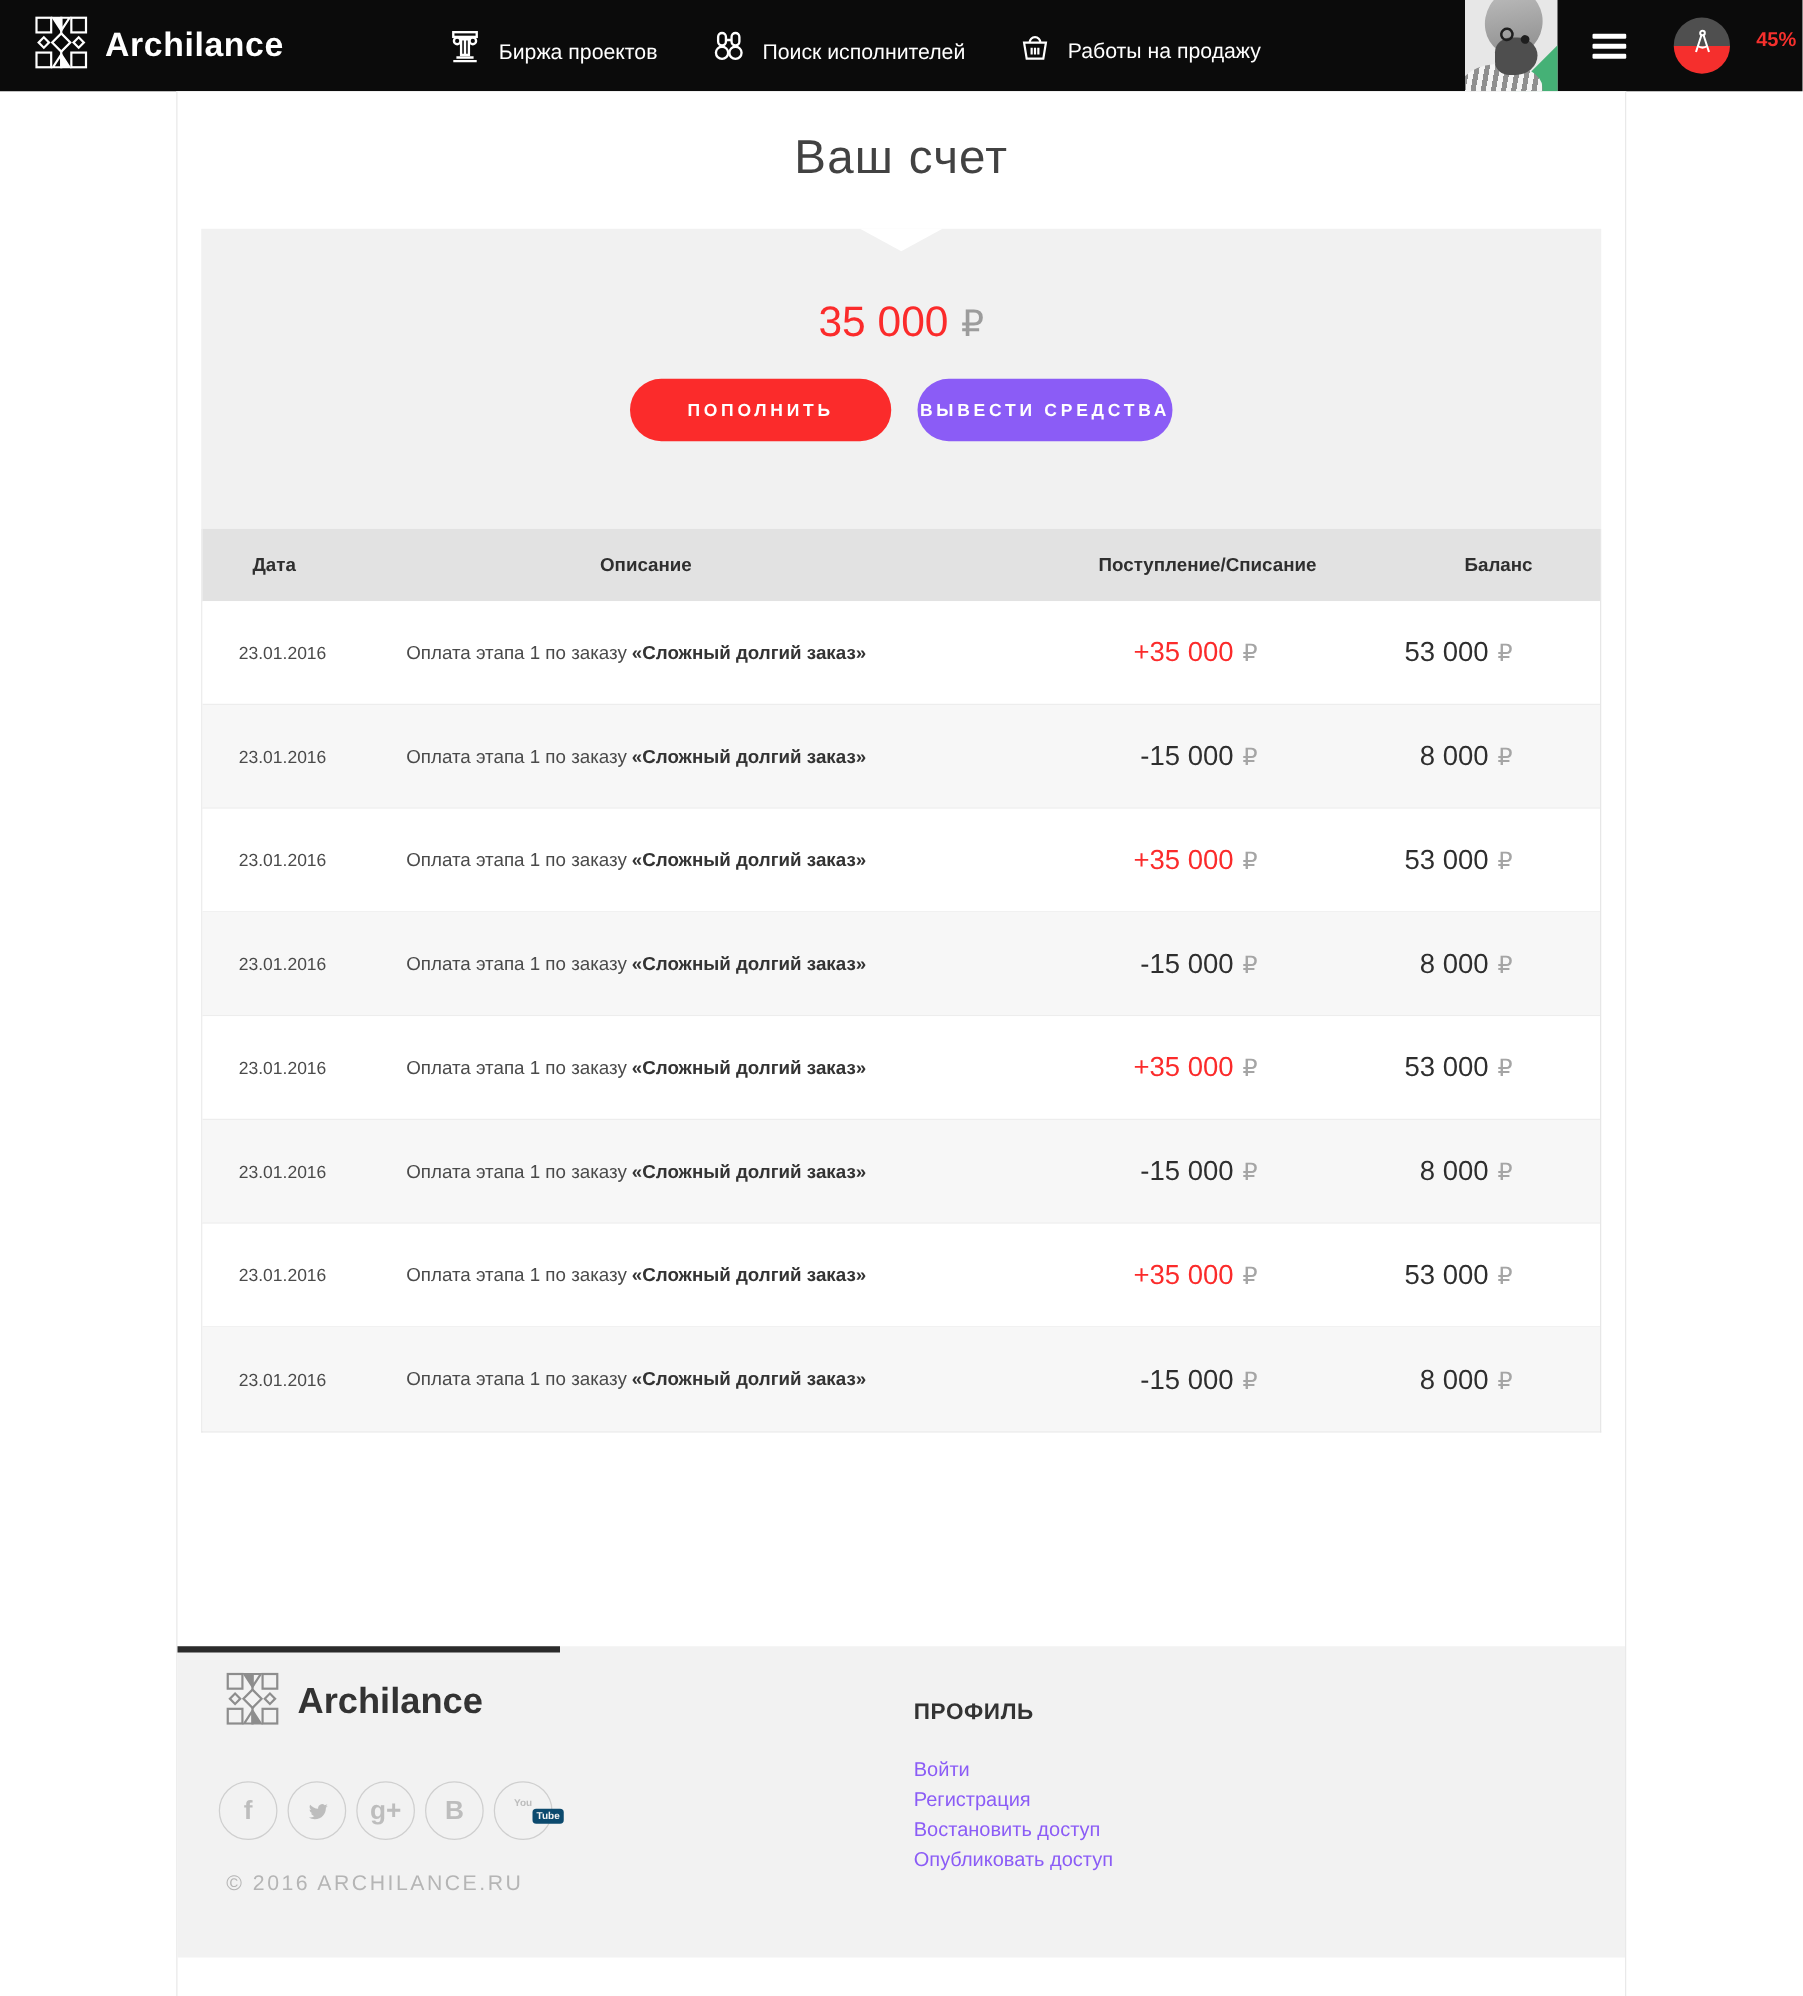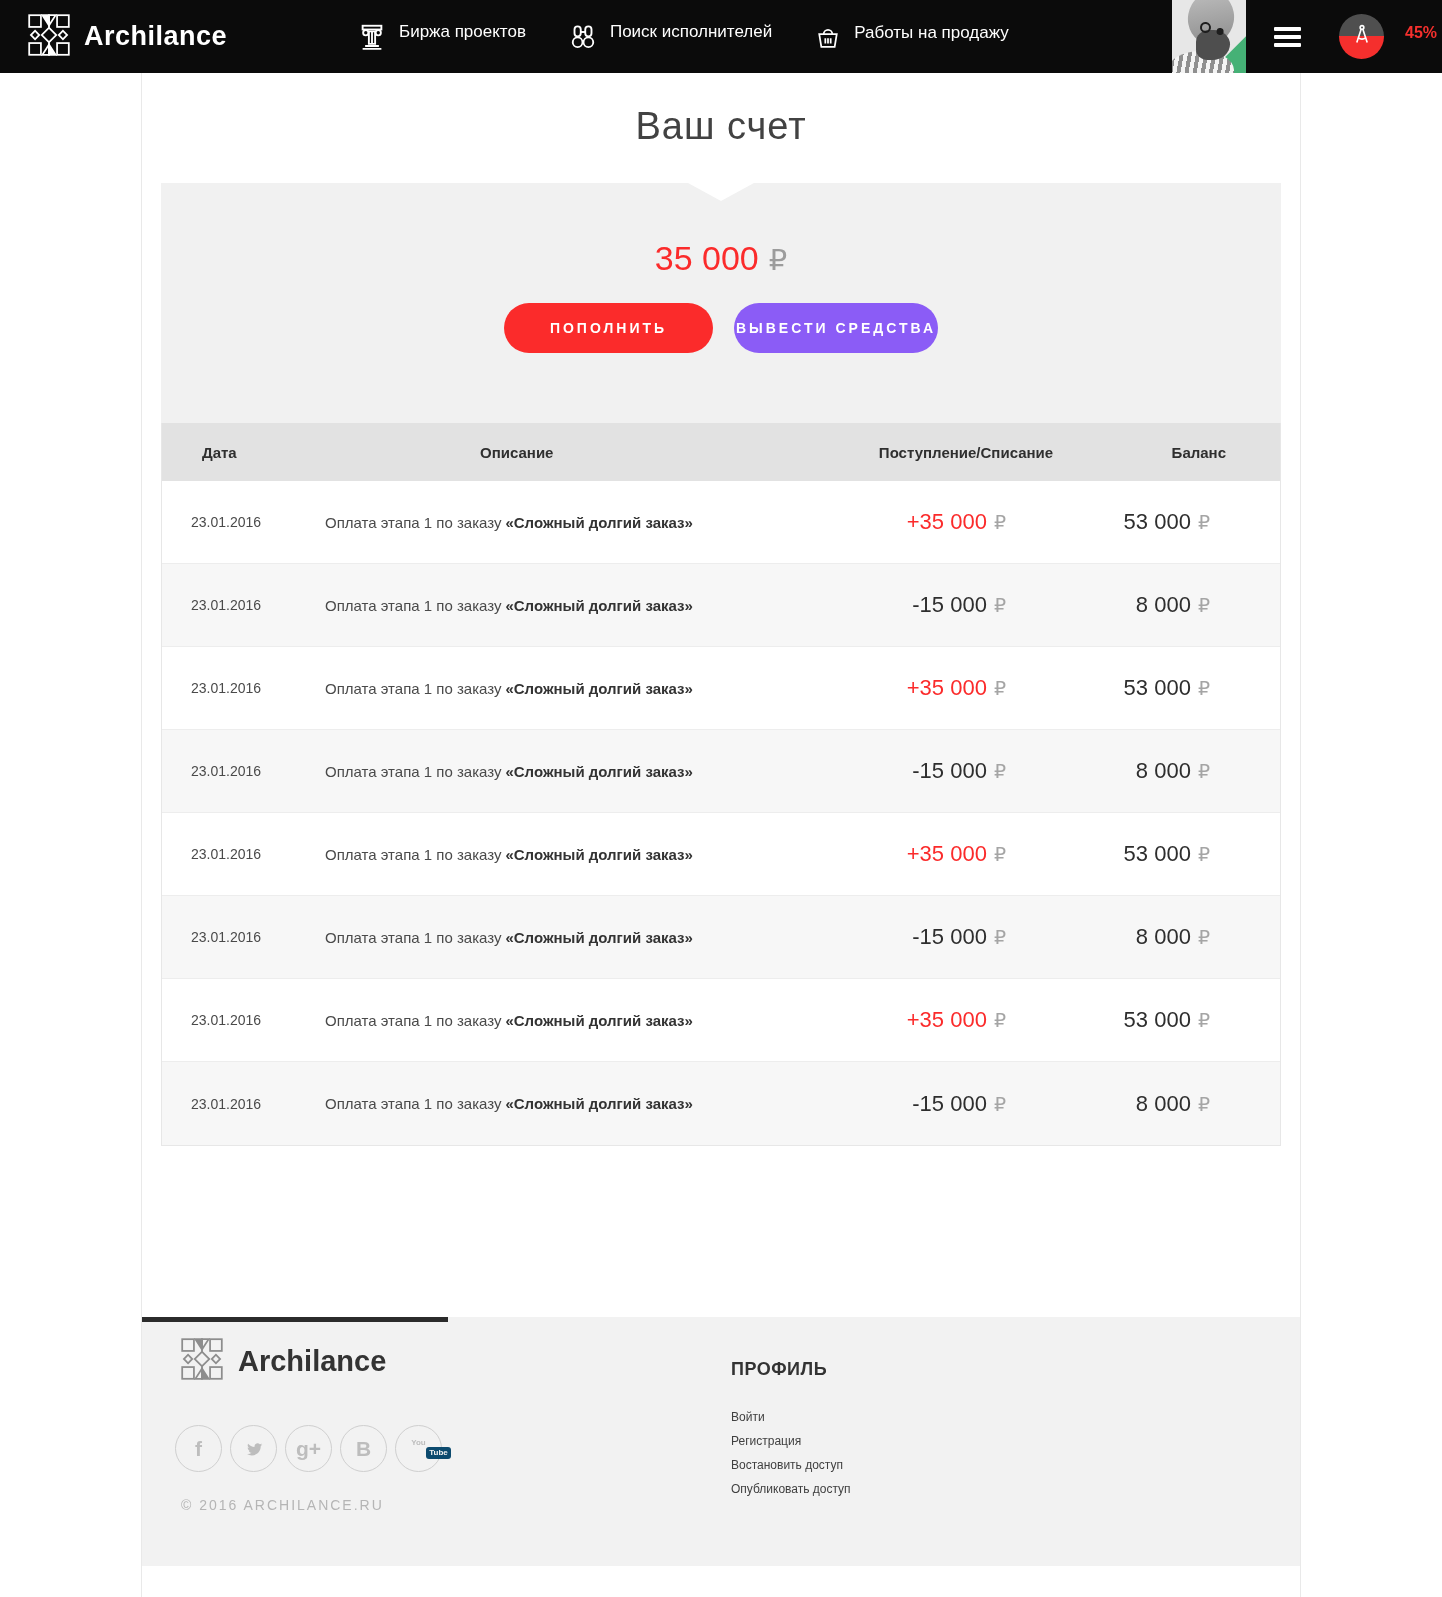--- a/index.html
+++ b/index.html
@@ -19,21 +19,21 @@
   .brand {
     position: absolute; left: 27px; top: 0; height: 73px;
     display: flex; align-items: center; gap: 13px;
     cursor: pointer;
   }
   .brand-name { color: #fff; font-size: 27px; font-weight: bold; letter-spacing: .5px; }
   .main-nav {
     position: absolute; left: 357px; top: 0; height: 73px;
     display: flex; align-items: center; gap: 42px;
   }
-  .nav-item { display: flex; align-items: flex-start; gap: 12px; color: #fff; font-size: 17px; cursor: pointer; }
+  .nav-item { display: flex; align-items: flex-end; gap: 12px; color: #fff; font-size: 17px; cursor: pointer; }
   .nav-item svg { display: block; }
   .avatar {
     position: absolute; left: 1172px; top: 0;
     width: 74px; height: 73px; overflow: hidden;
     background: #e7e7e7; cursor: pointer;
   }
   .av-green { position: absolute; right: -26px; bottom: -26px; width: 52px; height: 52px; background: #45b176; transform: rotate(45deg); }
   .av-shirt { position: absolute; left: -4px; bottom: -16px; width: 66px; height: 38px; border-radius: 50% 50% 0 0;
               background: repeating-linear-gradient(100deg, #f4f4f4 0 4px, #8f8f8f 4px 8px); }
   .av-head  { position: absolute; left: 16px; top: -8px; width: 46px; height: 52px; border-radius: 50%;
@@ -130,26 +130,26 @@
   .f-brand-name { font-size: 29px; font-weight: bold; color: #333; }
   .f-social { position: absolute; left: 33px; top: 108px; display: flex; gap: 8px; }
   .soc {
     width: 47px; height: 47px; border: 1px solid #cfcfcf; border-radius: 50%;
     display: flex; align-items: center; justify-content: center;
     color: #bdbdbd; cursor: pointer; flex-direction: column;
   }
   .soc-letter { font-size: 21px; font-weight: bold; }
   .yt-you { font-size: 8px; line-height: 8px; font-weight: bold; }
   .yt-tube { font-size: 8px; line-height: 10px; font-weight: bold; color: #f2f2f2; background: #0c4a6e; border-radius: 3px; padding: 1px 3px; margin-left: 40px; }
-  .f-copy { position: absolute; left: 39px; top: 180px; font-size: 14px; letter-spacing: 2px; color: #b5b5b5; }
+  .f-copy { position: absolute; left: 39px; top: 180px; font-size: 17px; letter-spacing: 2px; color: #b5b5b5; }
   .f-col { position: absolute; top: 42px; }
   .f-col-profile { left: 589px; }
   .f-col-about { left: 875px; }
   .f-col h4 { font-size: 18px; color: #333; letter-spacing: .5px; margin-bottom: 25px; }
-  .f-link { display: block; font-size: 12px; color: #404040; line-height: 24px; text-decoration: none; cursor: pointer; }
+  .f-link { display: block; font-size: 16px; color: #8b5cf6; line-height: 24px; text-decoration: none; cursor: pointer; }
 </style>
 </head>
 <body>
 
 <header class="site-header">
   <div class="brand">
     <span>
       <svg width="44" height="44" viewBox="0 0 60 60" fill="none" stroke="#ffffff" stroke-width="2.4">
         <rect x="3" y="3" width="16" height="16"></rect>
         <rect x="41" y="3" width="16" height="16"></rect>

